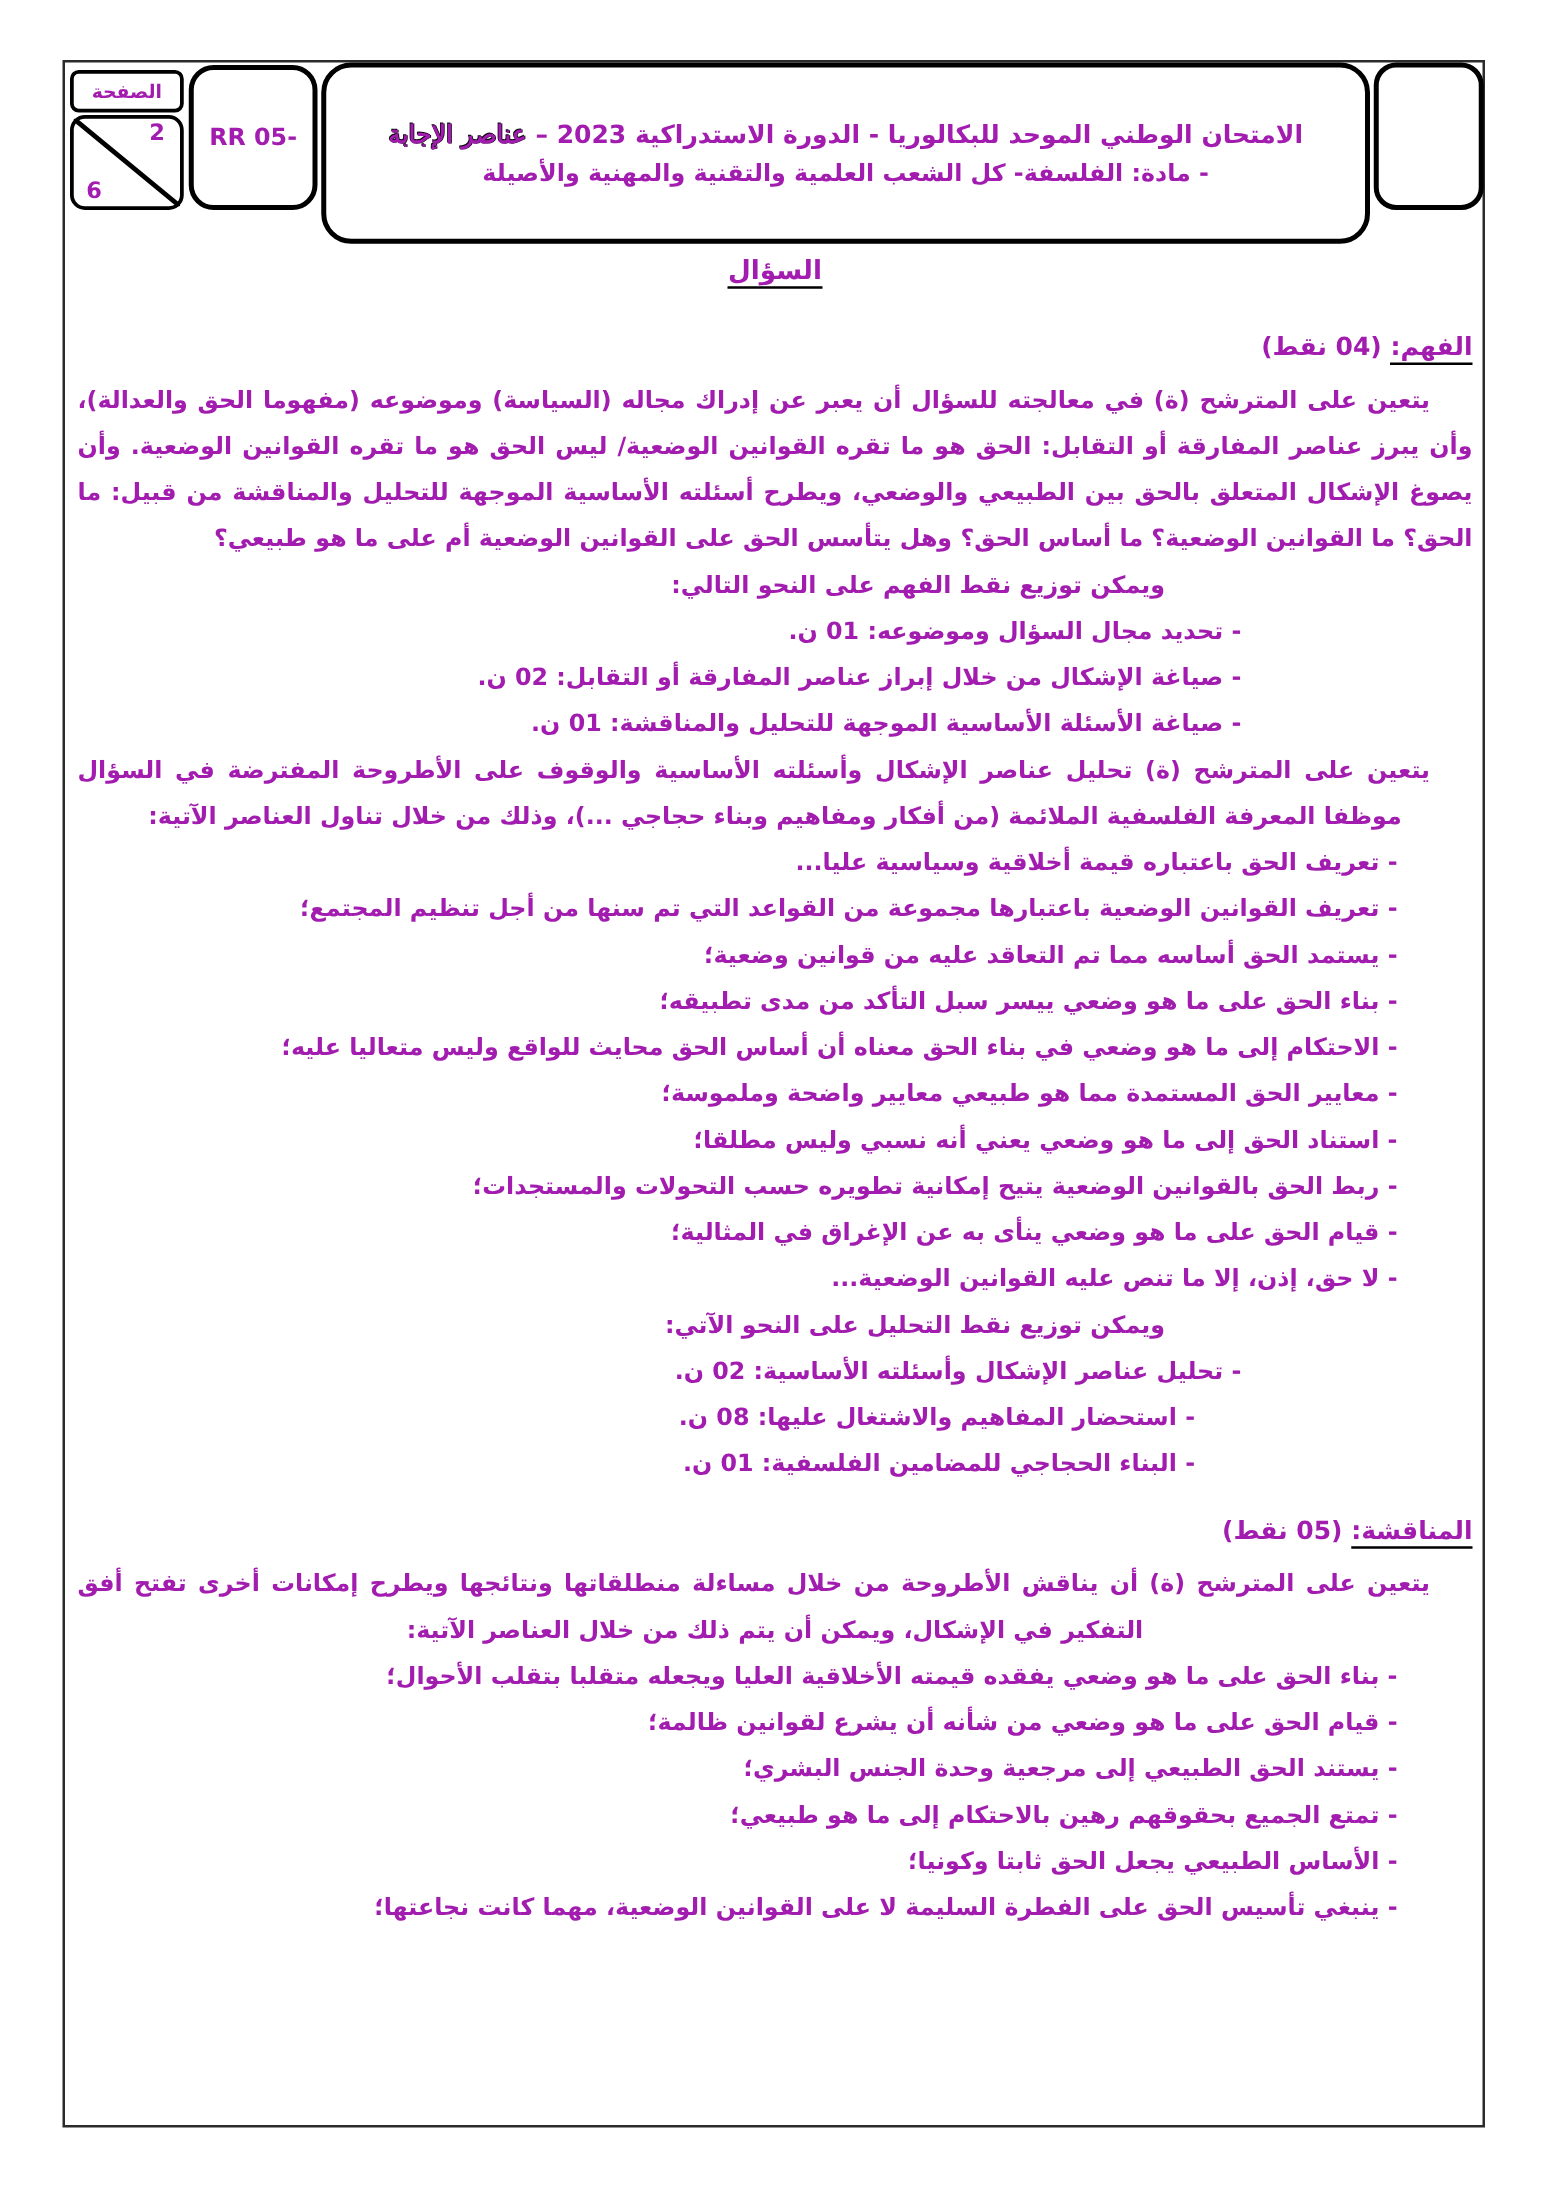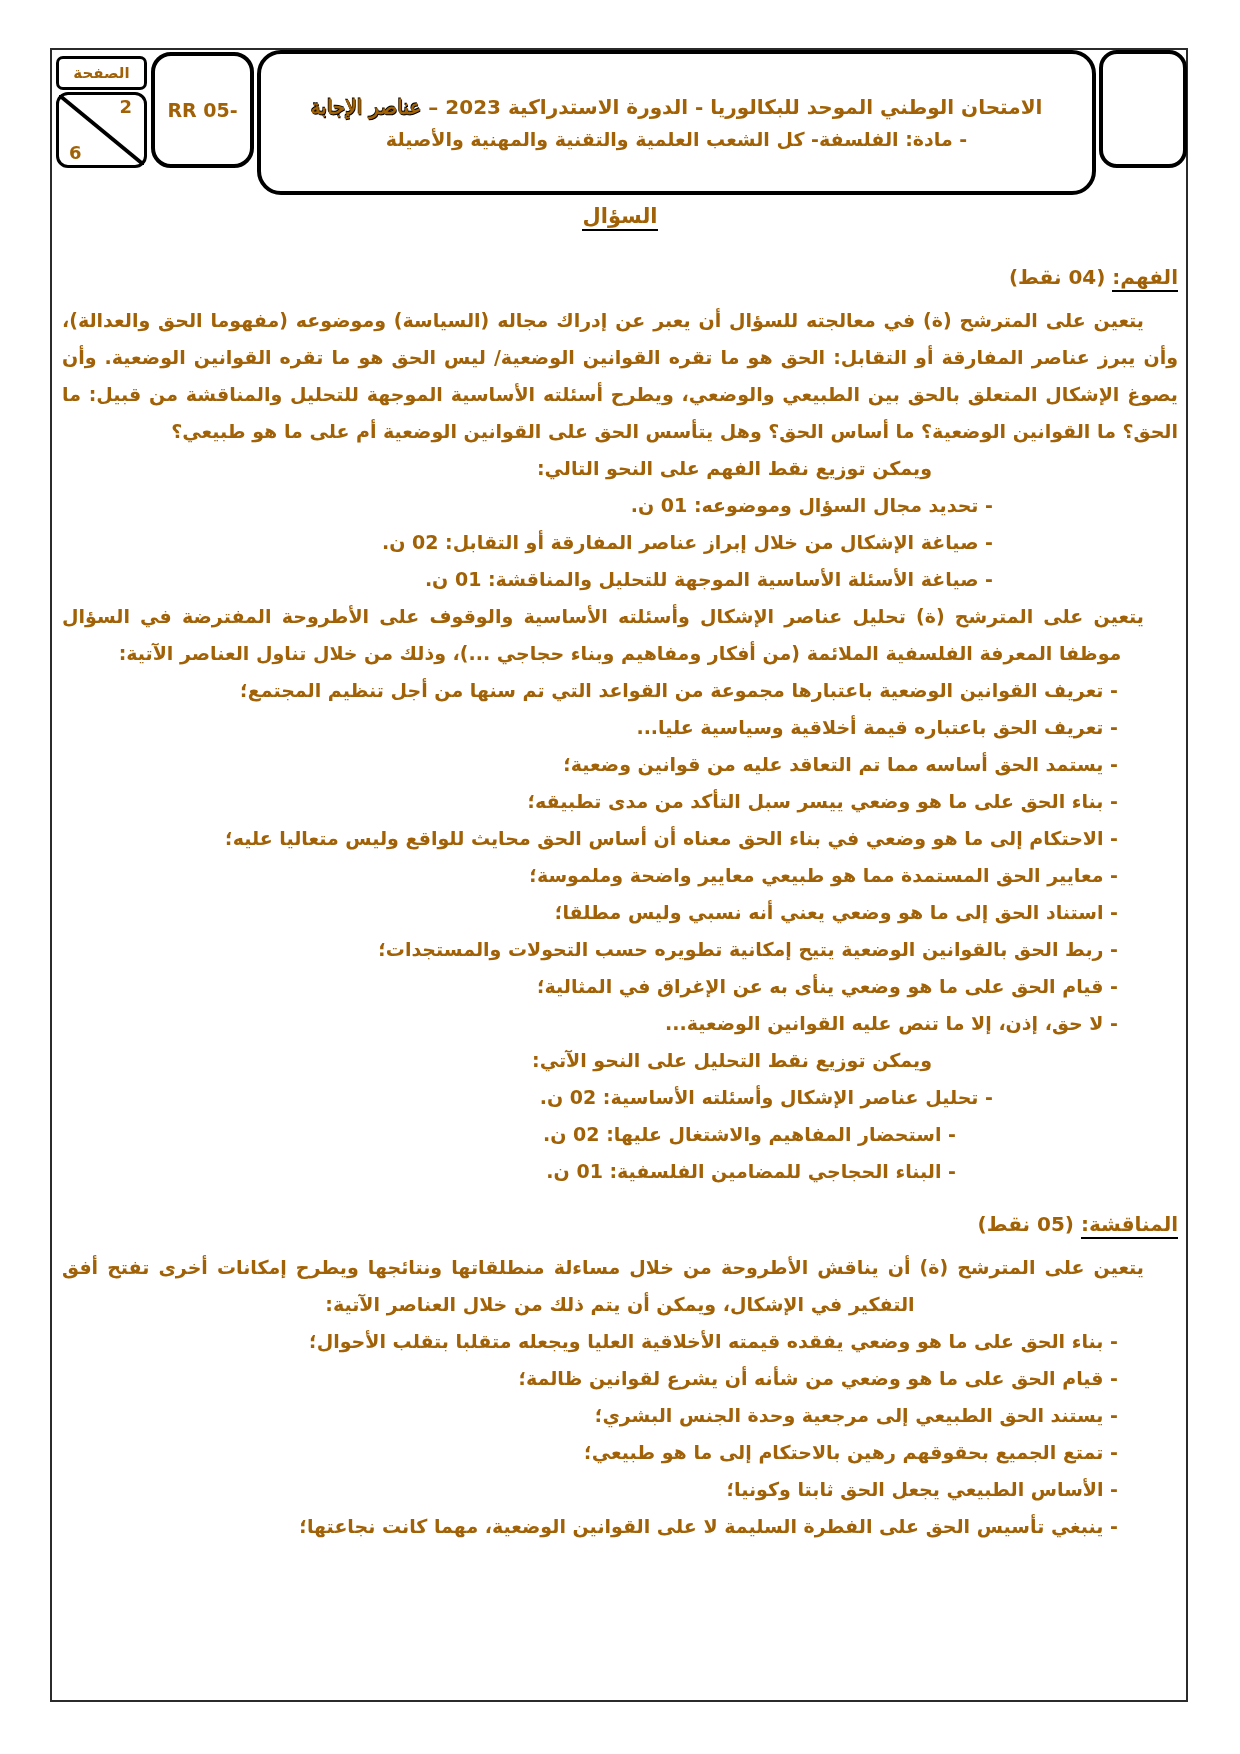--- a/index.html
+++ b/index.html
@@ -1,18 +1,18 @@
 <!DOCTYPE html>
 <html lang="ar"><head>
 <meta charset="utf-8">
 <style>
   html,body{margin:0;padding:0;background:#ffffff;}
   .page{
     position:relative;width:1240px;height:1754px;background:#ffffff;
-    font-family:"DejaVu Sans",sans-serif;font-weight:bold;color:#a16207;overflow:hidden;
+    font-family:"DejaVu Sans",sans-serif;font-weight:bold;color:#a21caf;overflow:hidden;
   }
   .outer-border{position:absolute;left:50px;top:48px;width:1138px;height:1654px;border:2px solid #2b2b2b;box-sizing:border-box;}
   
   .hdr-box{position:absolute;box-sizing:border-box;border:4px solid #000;background:#fff;}
   .label-box{left:56px;top:56px;width:91px;height:34px;border-width:3px;border-radius:7px;display:flex;align-items:center;justify-content:center;font-size:15px;}
   .frac-box{left:56px;top:92px;width:91px;height:76px;border-width:3px;border-radius:12px;}
   .frac-box svg{position:absolute;left:0;top:0;width:100%;height:100%;}
   .frac-top{position:absolute;top:1px;right:12px;font-size:18px;line-height:22px;}
   .frac-bottom{position:absolute;bottom:1px;left:10px;font-size:18px;line-height:22px;}
   .rr-box{left:151px;top:52px;width:103px;height:116px;border-radius:20px;display:flex;align-items:center;justify-content:center;font-size:19px;direction:ltr;}
@@ -78,33 +78,33 @@
       <span class="u">الفهم:</span>
       <span>(04 نقط)</span>
     </div>
     <p class="para">يتعين على المترشح (ة) في معالجته للسؤال أن يعبر عن إدراك مجاله (السياسة) وموضوعه (مفهوما الحق والعدالة)، وأن يبرز عناصر المفارقة أو التقابل: الحق هو ما تقره القوانين الوضعية/ ليس الحق هو ما تقره القوانين الوضعية. وأن يصوغ الإشكال المتعلق بالحق بين الطبيعي والوضعي، ويطرح أسئلته الأساسية الموجهة للتحليل والمناقشة من قبيل: ما الحق؟ ما القوانين الوضعية؟ ما أساس الحق؟ وهل يتأسس الحق على القوانين الوضعية أم على ما هو طبيعي؟</p>
     <div class="dist">ويمكن توزيع نقط الفهم على النحو التالي:</div>
     <div class="score">- تحديد مجال السؤال وموضوعه: 01 ن.</div>
     <div class="score">- صياغة الإشكال من خلال إبراز عناصر المفارقة أو التقابل: 02 ن.</div>
     <div class="score">- صياغة الأسئلة الأساسية الموجهة للتحليل والمناقشة: 01 ن.</div>
 
     <p class="para center-last">يتعين على المترشح (ة) تحليل عناصر الإشكال وأسئلته الأساسية والوقوف على الأطروحة المفترضة في السؤال موظفا المعرفة الفلسفية الملائمة (من أفكار ومفاهيم وبناء حجاجي ...)، وذلك من خلال تناول العناصر الآتية:</p>
+    <div class="bullet">- تعريف الحق باعتباره قيمة أخلاقية وسياسية عليا...</div>
     <div class="bullet">- تعريف القوانين الوضعية باعتبارها مجموعة من القواعد التي تم سنها من أجل تنظيم المجتمع؛</div>
-    <div class="bullet">- تعريف الحق باعتباره قيمة أخلاقية وسياسية عليا...</div>
     <div class="bullet">- يستمد الحق أساسه مما تم التعاقد عليه من قوانين وضعية؛</div>
     <div class="bullet">- بناء الحق على ما هو وضعي ييسر سبل التأكد من مدى تطبيقه؛</div>
     <div class="bullet">- الاحتكام إلى ما هو وضعي في بناء الحق معناه أن أساس الحق محايث للواقع وليس متعاليا عليه؛</div>
     <div class="bullet">- معايير الحق المستمدة مما هو طبيعي معايير واضحة وملموسة؛</div>
     <div class="bullet">- استناد الحق إلى ما هو وضعي يعني أنه نسبي وليس مطلقا؛</div>
     <div class="bullet">- ربط الحق بالقوانين الوضعية يتيح إمكانية تطويره حسب التحولات والمستجدات؛</div>
     <div class="bullet">- قيام الحق على ما هو وضعي ينأى به عن الإغراق في المثالية؛</div>
     <div class="bullet">- لا حق، إذن، إلا ما تنص عليه القوانين الوضعية...</div>
     <div class="dist">ويمكن توزيع نقط التحليل على النحو الآتي:</div>
     <div class="score">- تحليل عناصر الإشكال وأسئلته الأساسية: 02 ن.</div>
-    <div class="score-sub">- استحضار المفاهيم والاشتغال عليها: 02 ن.</div>
+    <div class="score-sub">- استحضار المفاهيم والاشتغال عليها: 08 ن.</div>
     <div class="score-sub">- البناء الحجاجي للمضامين الفلسفية: 01 ن.</div>
 
     <div class="sec-heading">
       <span class="u">المناقشة:</span>
       <span>(05 نقط)</span>
     </div>
     <p class="para center-last">يتعين على المترشح (ة) أن يناقش الأطروحة من خلال مساءلة منطلقاتها ونتائجها ويطرح إمكانات أخرى تفتح أفق التفكير في الإشكال، ويمكن أن يتم ذلك من خلال العناصر الآتية:</p>
     <div class="bullet">- بناء الحق على ما هو وضعي يفقده قيمته الأخلاقية العليا ويجعله متقلبا بتقلب الأحوال؛</div>
     <div class="bullet">- قيام الحق على ما هو وضعي من شأنه أن يشرع لقوانين ظالمة؛</div>
     <div class="bullet">- يستند الحق الطبيعي إلى مرجعية وحدة الجنس البشري؛</div>

